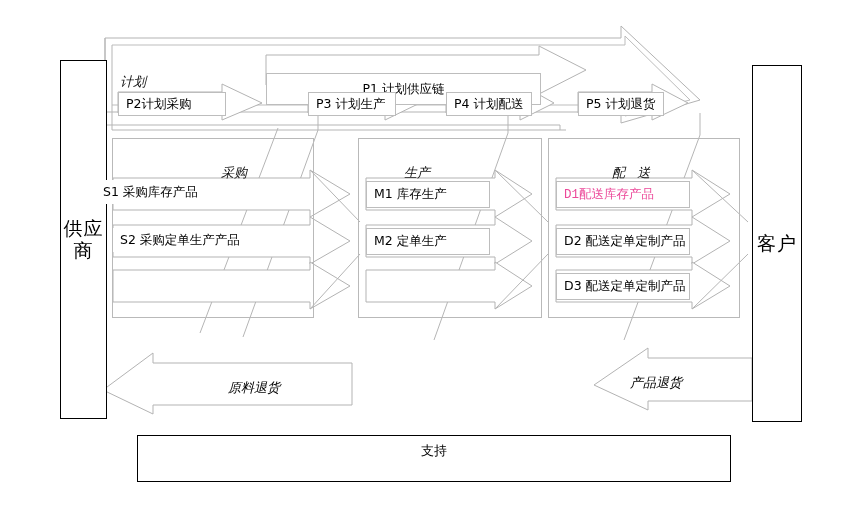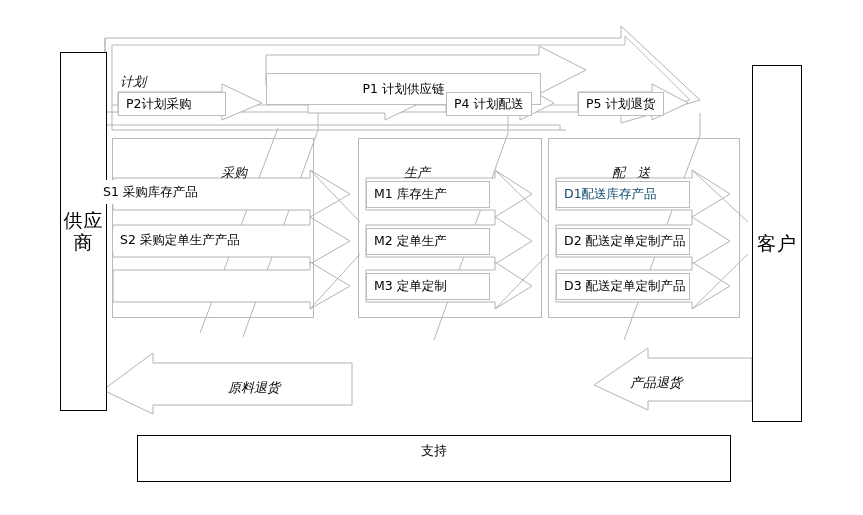--- a/index.html
+++ b/index.html
@@ -37,21 +37,21 @@
   }
   .lbl.ital{font-style:italic;font-family:"DejaVu Serif","Liberation Serif",serif;font-size:13px;}
 
   
   .plate{
     position:absolute;border:1px solid #bdbdbd;background:#fff;
     display:flex;align-items:center;
     font-size:12.5px;color:#000;white-space:nowrap;
   }
   .plate.center{justify-content:center;}
-  .plate.dimtext{color:#0c4a6e;}
+  .plate.dimtext{color:#ec4899;font-family:Liberation Mono, monospace;}
   .plate .pad{padding-left:7px;}
 
   
   .support{
     position:absolute;border:1px solid #000;background:#fff;
     font-size:13px;color:#000;margin-left:9px;
   }
   .support .txt{position:absolute;left:0;right:0;top:6px;text-align:center;}
 </style>
 </head>
@@ -110,21 +110,21 @@
 
     <polyline class="thinline" points="692,170 748,222"></polyline>
     <polyline class="thinline" points="692,309 748,254"></polyline>
 
     <polygon class="arw" points="352,363 153,363 153,353 103,390 153,414 153,405 352,405"></polygon>
 
     <polygon class="arw" points="752,358 648,358 648,348 594,385 648,410 648,401 752,401"></polygon>
 
   </svg>
 
-  <div class="endbox" style="left:60px;top:52px;width:45px;height:357px;">
+  <div class="endbox" style="left:60px;top:60px;width:45px;height:357px;">
     <span>供应商</span>
   </div>
 
   <div class="endbox" style="left:752px;top:65px;width:48px;height:355px;">
     <span>客户</span>
   </div>
 
   <div class="frame" style="left:112px;top:138px;width:200px;height:178px;border-top:1px solid #b9b9b9;"></div>
   <div class="frame" style="left:358px;top:138px;width:182px;height:178px;"></div>
   <div class="frame" style="left:548px;top:138px;width:190px;height:178px;"></div>
@@ -138,20 +138,23 @@
   <div class="sect-title wide" style="left:612px;top:148px;">配  送</div>
 
   <div class="plate center" style="left:266px;top:73px;width:273px;height:30px;">
     <span>P1  计划供应链</span>
   </div>
 
   <div class="plate" style="left:118px;top:92px;width:106px;height:22px;">
     <span class="pad">P2计划采购</span>
   </div>
 
+  <div class="plate" style="left:308px;top:92px;width:86px;height:22px;">
+    <span class="pad">P3  计划生产</span>
+  </div>
 
   <div class="plate" style="left:446px;top:92px;width:84px;height:22px;">
     <span class="pad">P4  计划配送</span>
   </div>
 
   <div class="plate" style="left:578px;top:92px;width:84px;height:22px;">
     <span class="pad">P5  计划退货</span>
   </div>
 
   <div class="plate" style="left:96px;top:180px;width:185px;height:24px;border:none;">
@@ -159,23 +162,20 @@
   </div>
   <div class="plate" style="left:113px;top:228px;width:185px;height:24px;border:none;">
     <span class="pad">S2  采购定单生产产品</span>
   </div>
 
   <div class="plate" style="left:366px;top:181px;width:122px;height:25px;">
     <span class="pad">M1    库存生产</span>
   </div>
   <div class="plate" style="left:366px;top:228px;width:122px;height:25px;">
     <span class="pad">M2   定单生产</span>
-  </div>
-  <div class="plate" style="left:366px;top:273px;width:122px;height:25px;">
-    <span class="pad">M3    定单定制</span>
   </div>
 
   <div class="plate dimtext" style="left:556px;top:181px;width:132px;height:25px;">
     <span class="pad">D1配送库存产品</span>
   </div>
   <div class="plate" style="left:556px;top:228px;width:132px;height:25px;">
     <span class="pad">D2   配送定单定制产品</span>
   </div>
   <div class="plate" style="left:556px;top:273px;width:132px;height:25px;">
     <span class="pad">D3  配送定单定制产品</span>

